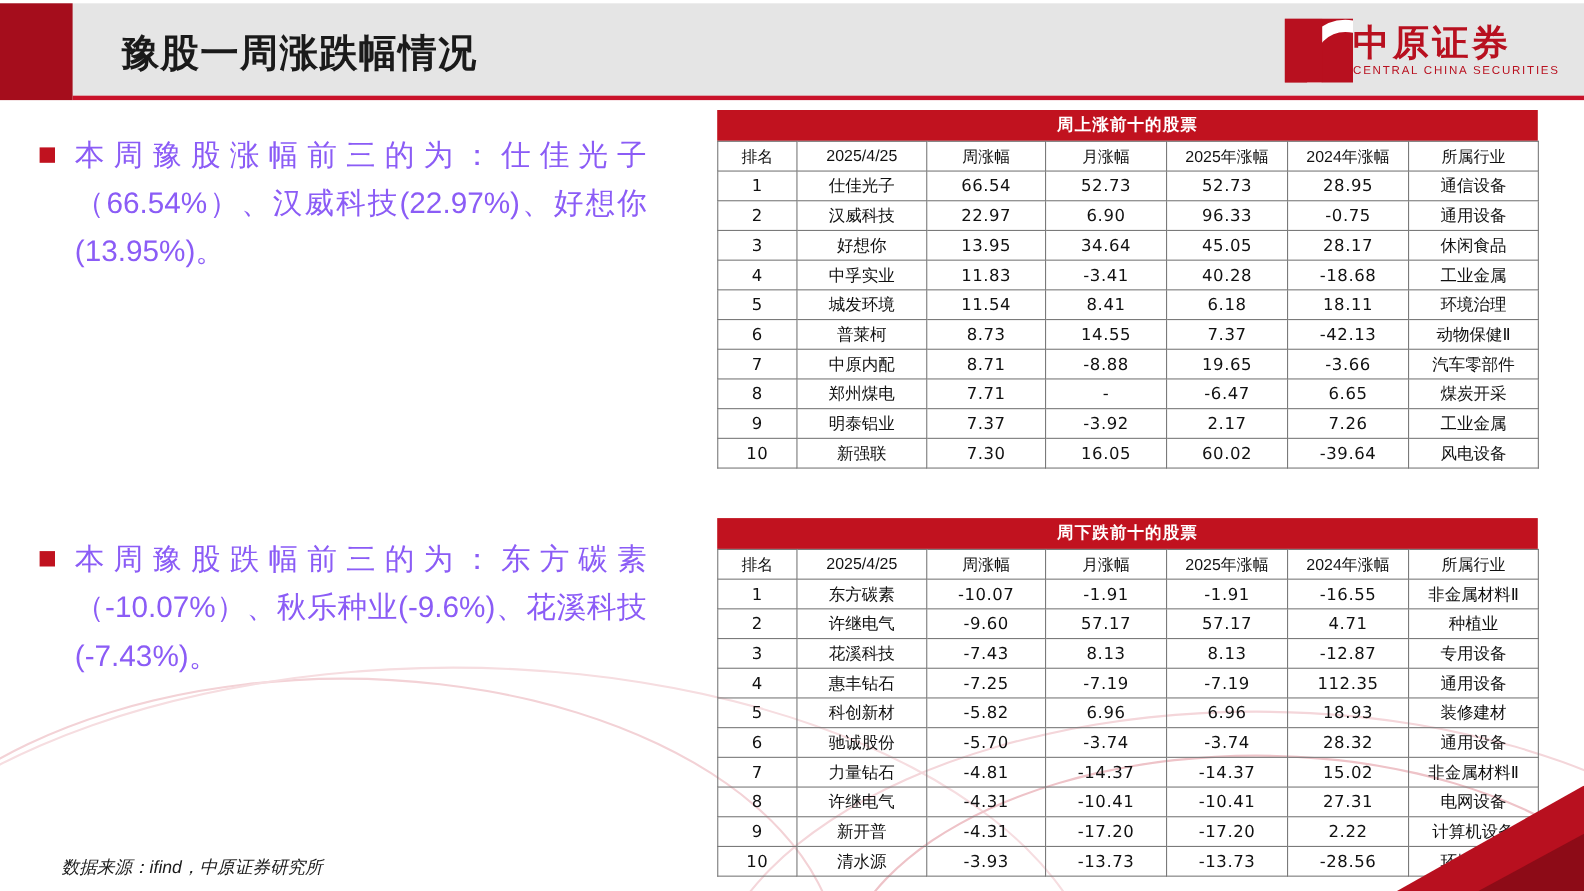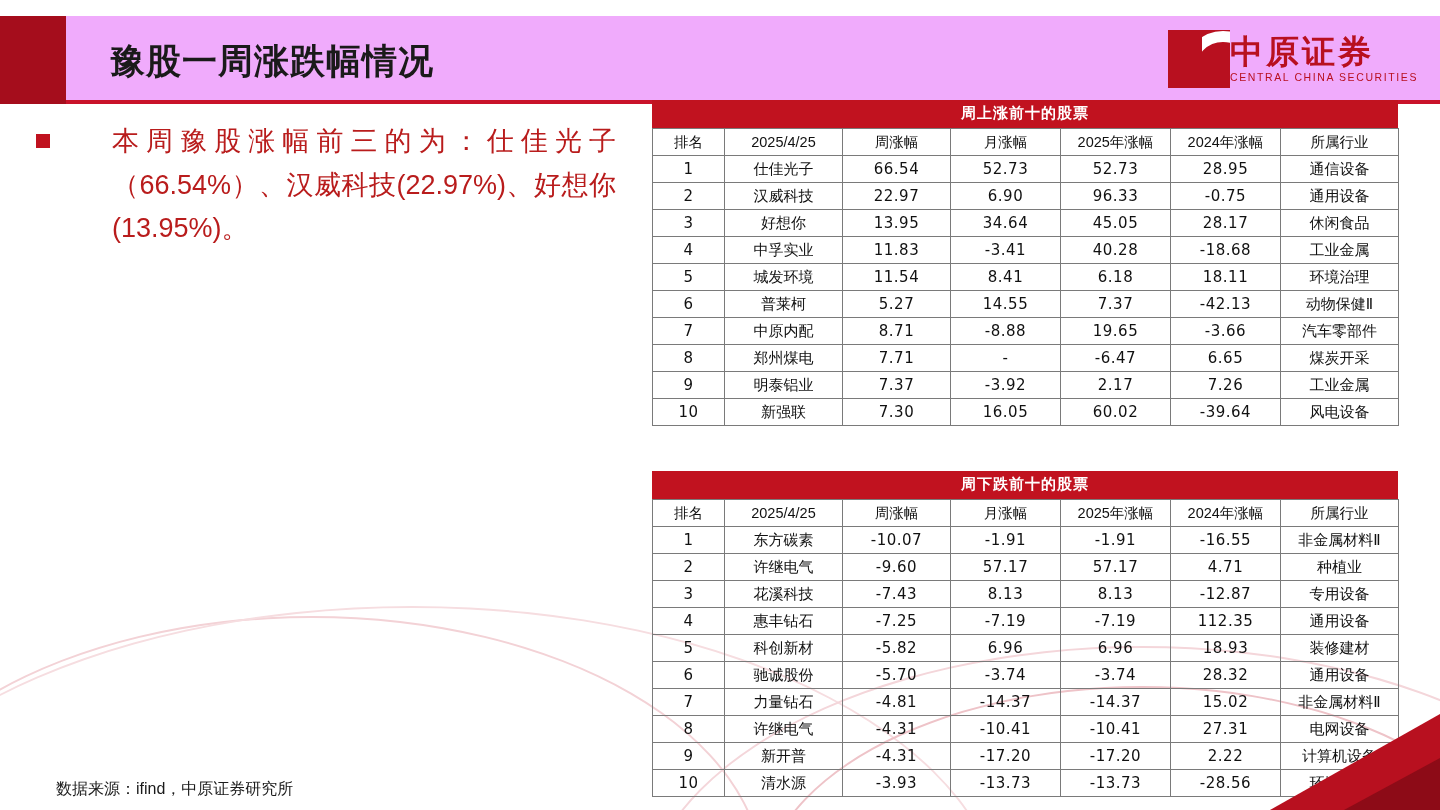--- a/index.html
+++ b/index.html
@@ -11,24 +11,24 @@
     height: 810px;
     background: #ffffff;
     font-family: "Liberation Sans", sans-serif;
     overflow: hidden;
     position: relative;
   }
 
   
   .header {
     position: absolute;
-    top: 16px; left: 0;
+    top: 3px; left: 0;
     width: 1440px;
     height: 88px;
-    background: #f0abfc;
+    background: #e5e5e5;
   }
   .header-left-block {
     position: absolute;
     top: 0; left: 0;
     width: 66px;
     height: 88px;
     background: #a50d1c;
   }
   .header-underline {
     position: absolute;
@@ -113,24 +113,23 @@
     width: 14px;
     height: 14px;
     background: #c0121f;
     margin-top: 14px;
     margin-right: 18px;
     flex: 0 0 auto;
   }
   .bullet-text {
     font-size: 27px;
     line-height: 1.62;
-    color: #b91c1c;
+    color: #8b5cf6;
     text-align: justify;
     width: 520px;
-    margin-left: 44px;
   }
   .bullet-gap {
     height: 236px;
   }
 
   
   .table-block {
     position: absolute;
     left: 652px;
     width: 746px;
@@ -175,20 +174,21 @@
 
   .num { font-family: "DejaVu Sans", sans-serif; letter-spacing: 0.5px; }
 
   
   .footer-note {
     position: absolute;
     left: 56px;
     bottom: 10px;
     font-size: 16px;
     color: #1a1a1a;
+    font-style: italic;
   }
   .swoosh {
     position: absolute;
     pointer-events: none;
     border: 2px solid #f0c9cd;
     border-radius: 50%;
     background: transparent;
   }
   .s1 { width: 900px; height: 520px; left: -140px; bottom: -330px; border-color: #f3d2d6; }
   .s2 { width: 1180px; height: 620px; left: -180px; bottom: -420px; border-color: #f6dde0; }
@@ -229,20 +229,24 @@
     </div>
   </div>
 </div>
 
 <div class="bullets">
   <div class="bullet-item">
     <div class="bullet-square"></div>
     <div class="bullet-text">本周豫股涨幅前三的为：仕佳光子（66.54%）、汉威科技(22.97%)、好想你(13.95%)。</div>
   </div>
   <div class="bullet-gap"></div>
+  <div class="bullet-item">
+    <div class="bullet-square"></div>
+    <div class="bullet-text">本周豫股跌幅前三的为：东方碳素（-10.07%）、秋乐种业(-9.6%)、花溪科技(-7.43%)。</div>
+  </div>
 </div>
 
 <div class="table-block top">
   <div class="table-caption">周上涨前十的股票</div>
   <table class="data">
     <colgroup>
       <col class="c-rank">
         <col class="c-name">
         <col class="c-week">
         <col class="c-month">
@@ -303,21 +307,21 @@
         <td>城发环境</td>
         <td class="num">11.54</td>
         <td class="num">8.41</td>
         <td class="num">6.18</td>
         <td class="num">18.11</td>
         <td>环境治理</td>
       </tr>
       <tr>
         <td class="num">6</td>
         <td>普莱柯</td>
-        <td class="num">5.27</td>
+        <td class="num">8.73</td>
         <td class="num">14.55</td>
         <td class="num">7.37</td>
         <td class="num">-42.13</td>
         <td>动物保健Ⅱ</td>
       </tr>
       <tr>
         <td class="num">7</td>
         <td>中原内配</td>
         <td class="num">8.71</td>
         <td class="num">-8.88</td>

